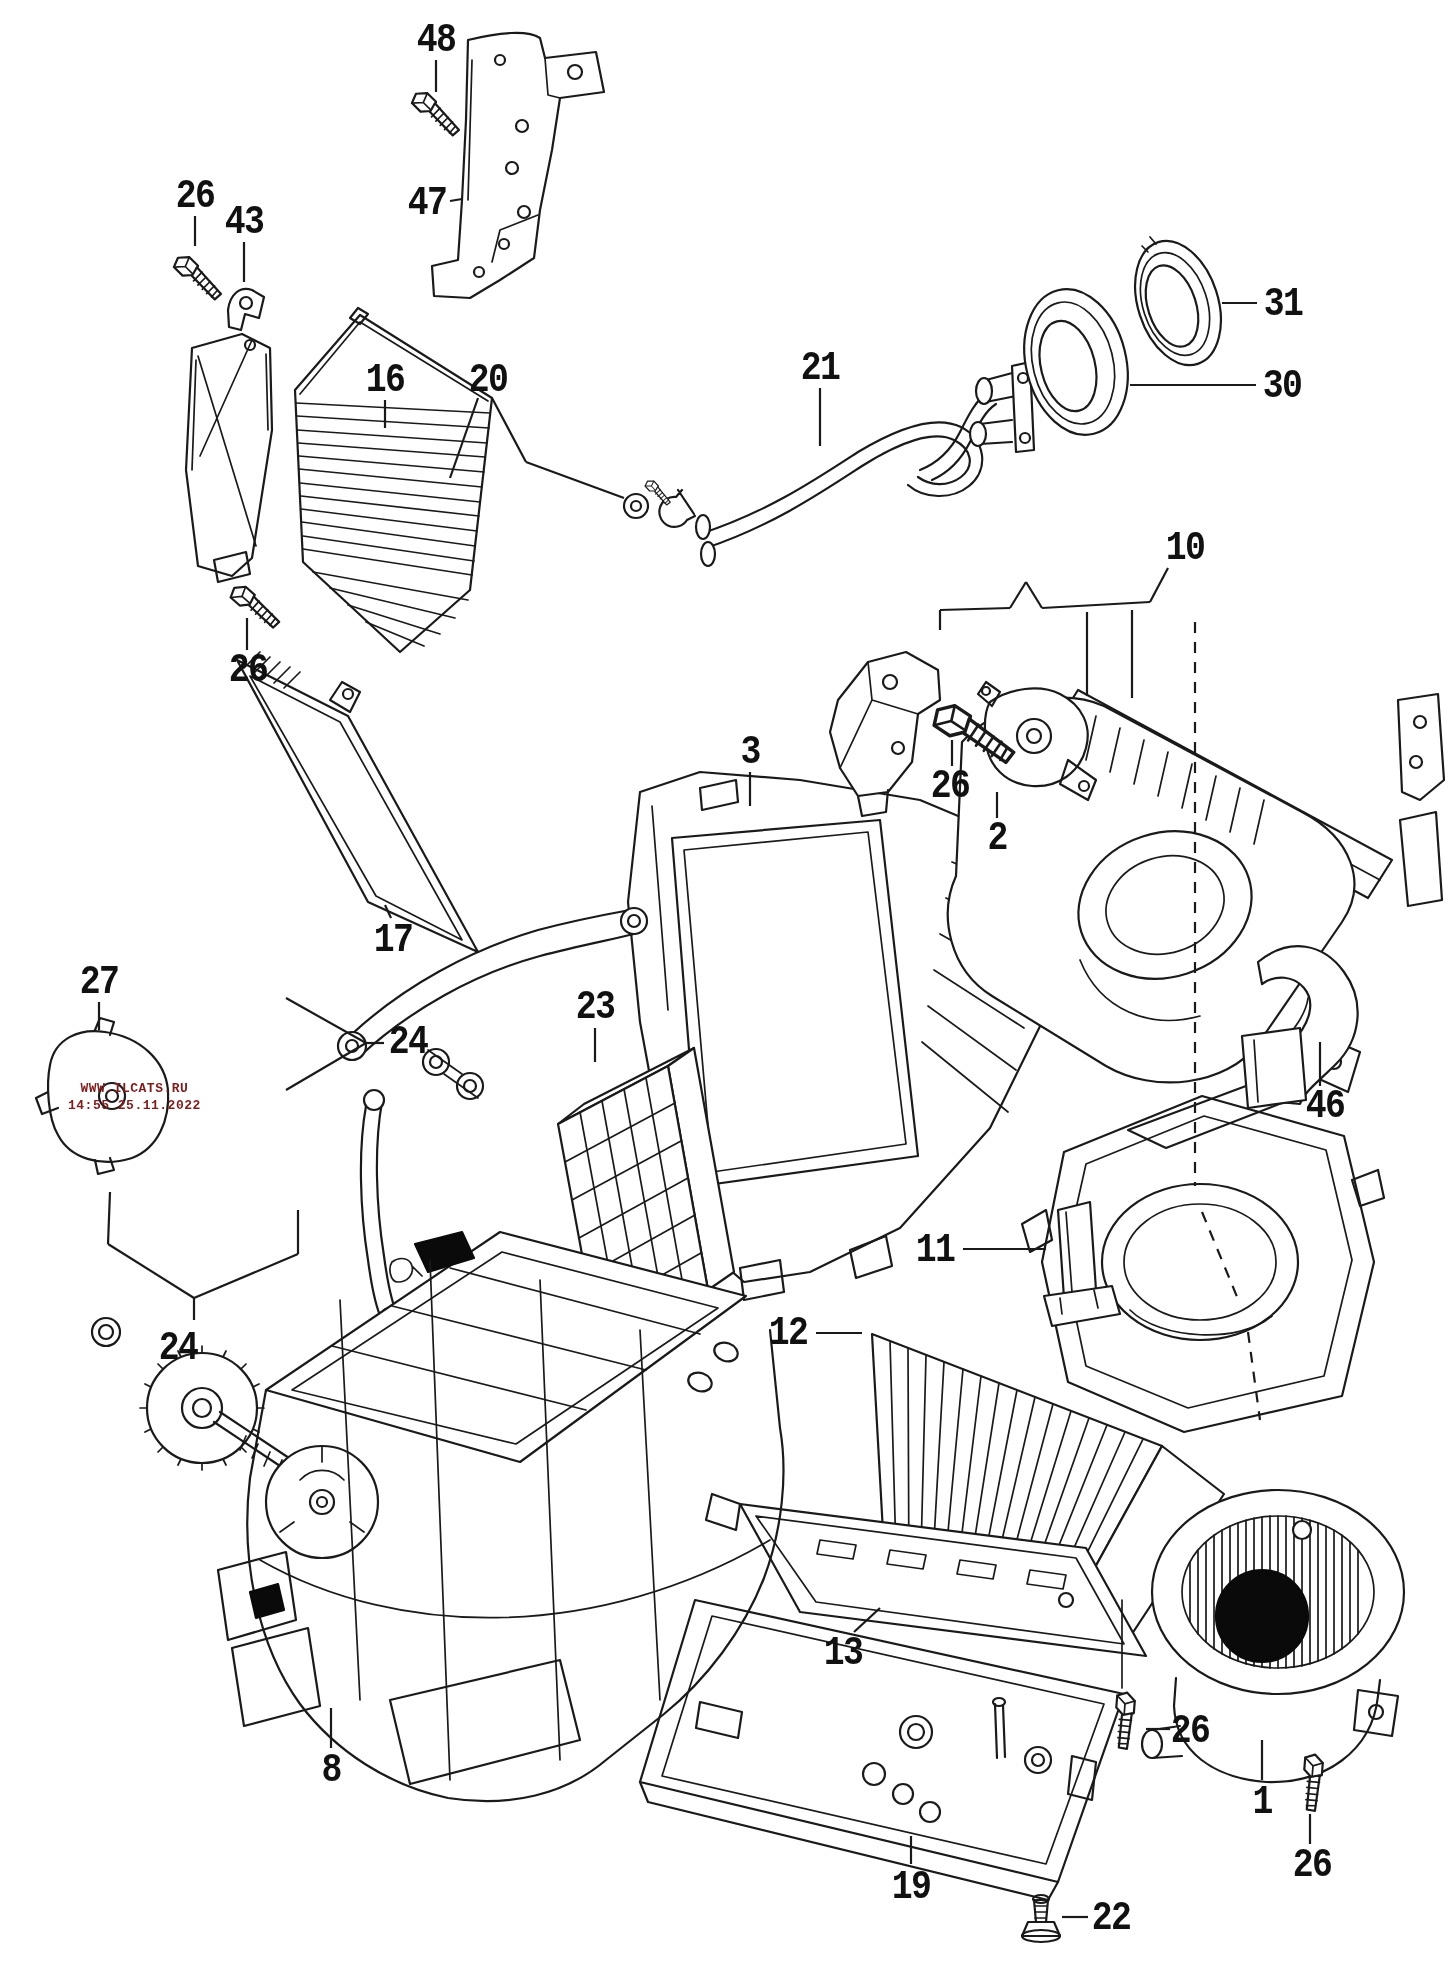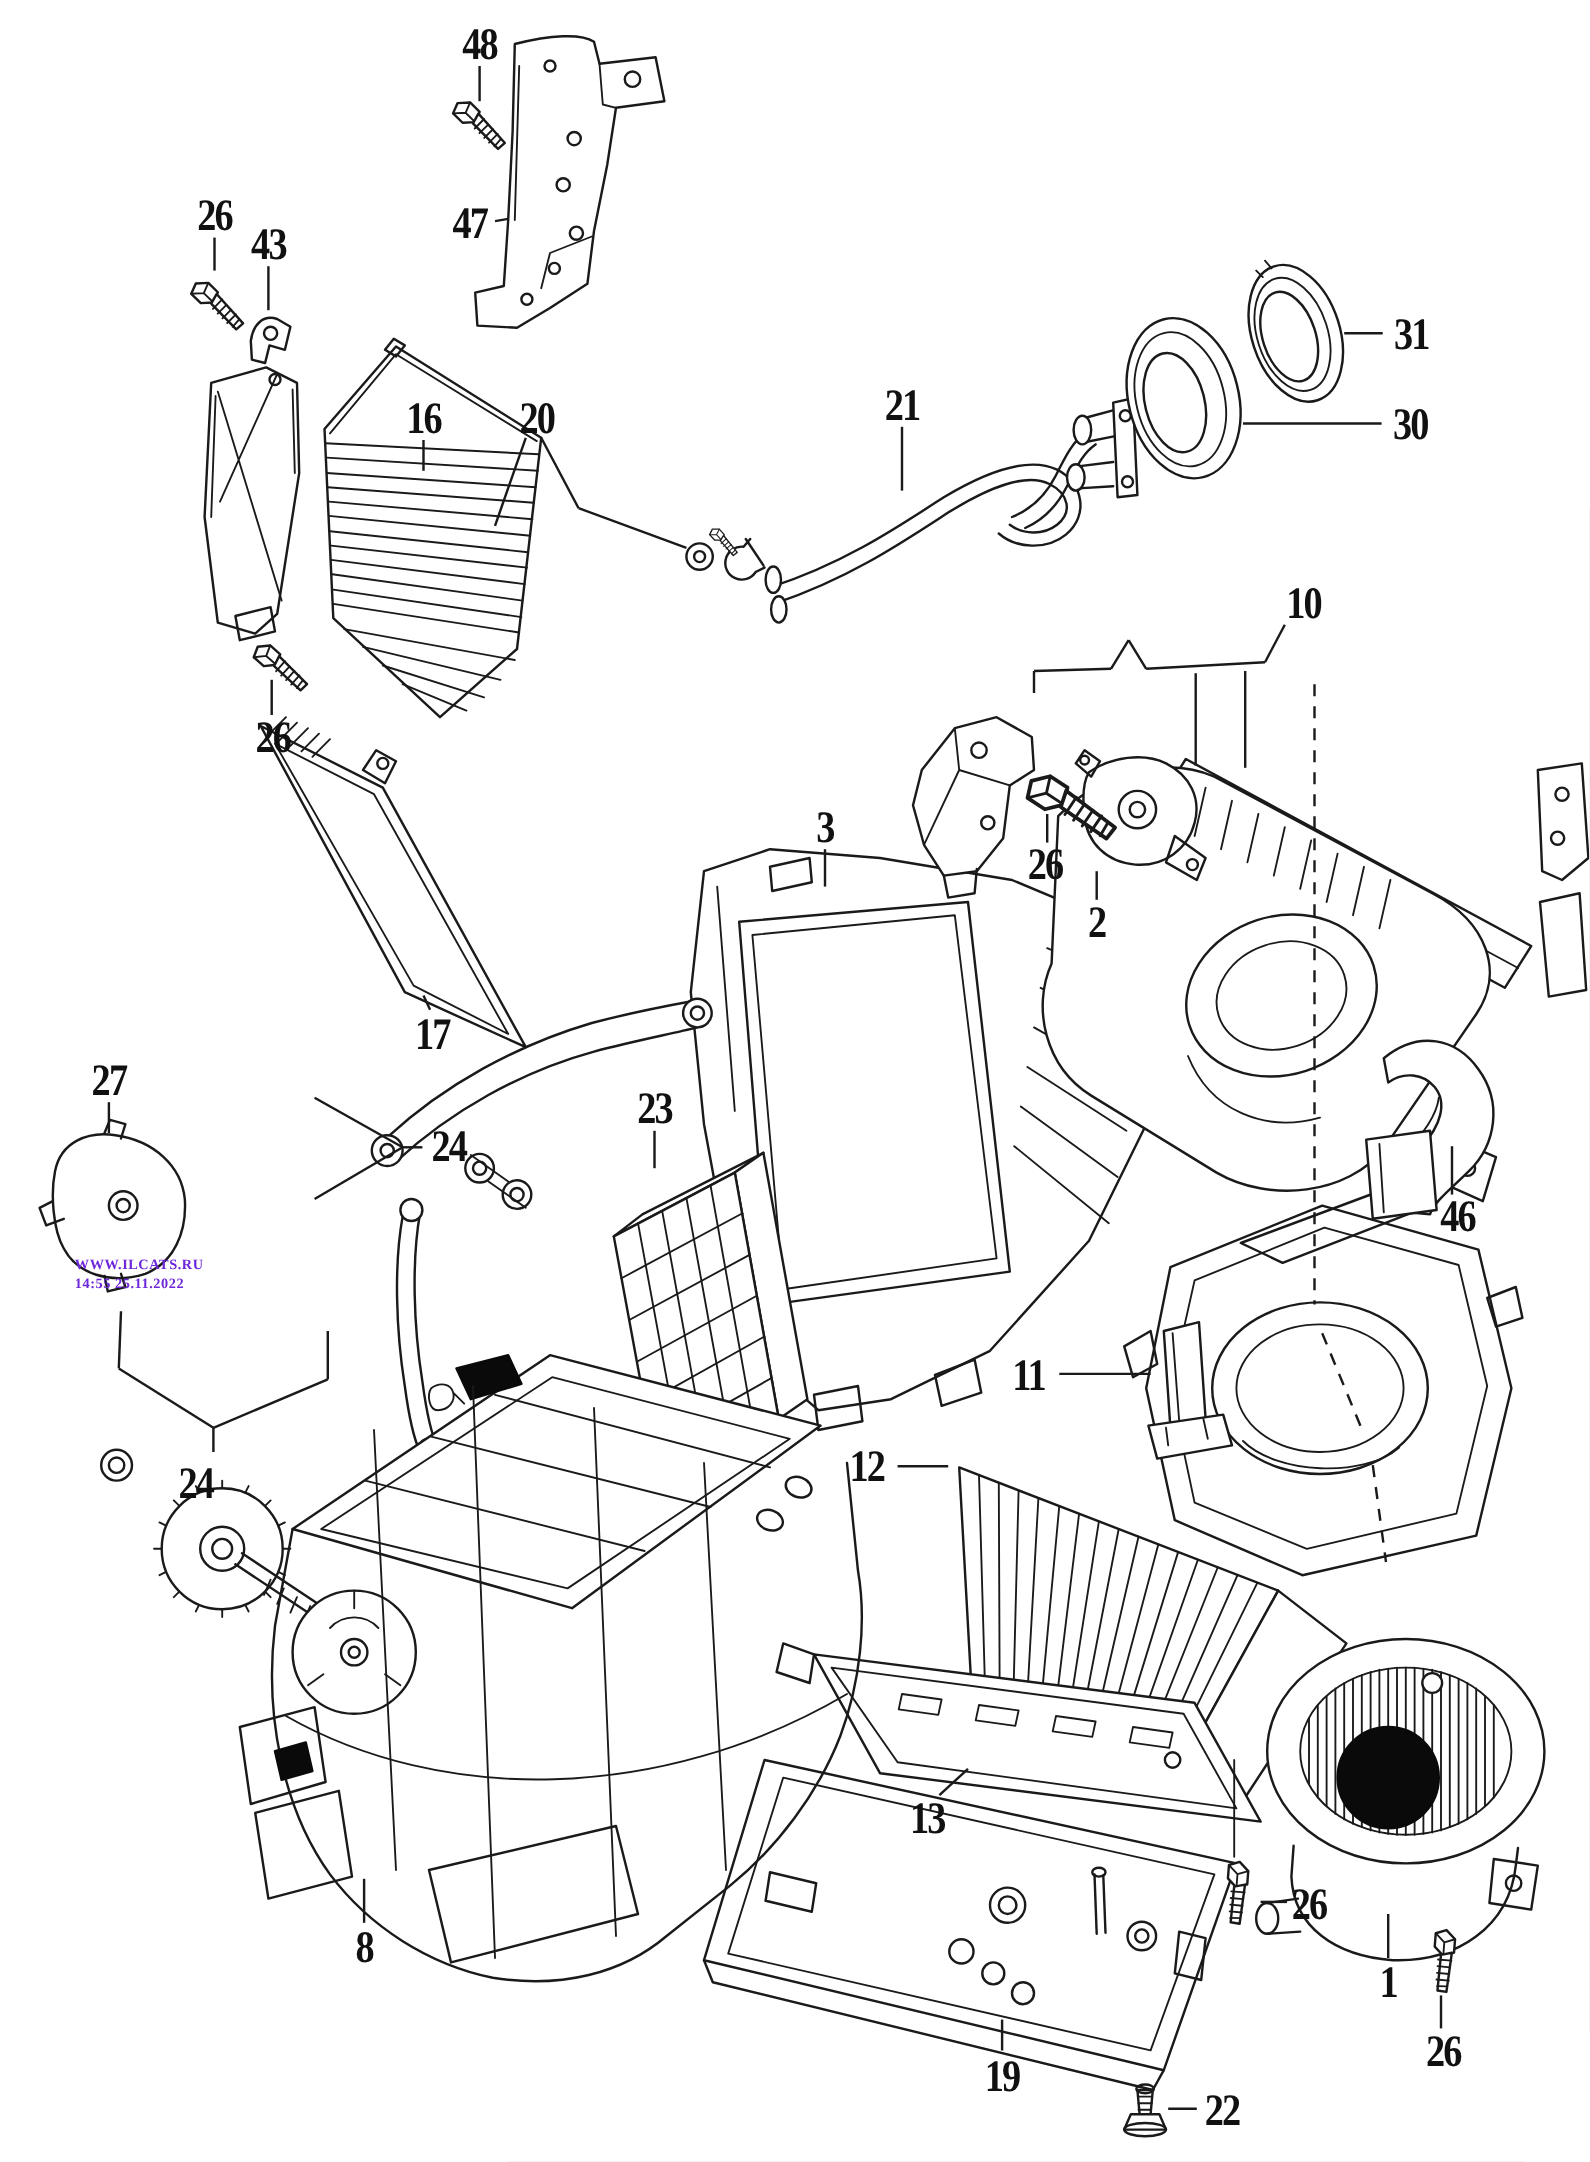--- a/index.html
+++ b/index.html
@@ -1,17 +1,17 @@
 <!DOCTYPE html>
 <html><head>
 <meta charset="utf-8">
 <style>
   html,body{margin:0;padding:0;background:#e8e8e8;}
   #canvas{position:relative;width:1445px;height:1965px;background:#fff;overflow:hidden;
-          font-family:Liberation Serif, serif;}
+          font-family:Liberation Mono, monospace;text-align:center;}
   #parts-svg,#leader-svg{position:absolute;left:0;top:0;}
   #leader-svg{pointer-events:none;}
   #parts-svg path,#parts-svg line,#parts-svg ellipse,#parts-svg circle,#parts-svg polyline{
       fill:none;stroke:#1a1a1a;stroke-width:2.2;stroke-linecap:round;stroke-linejoin:round;}
   #parts-svg .thin{stroke-width:1.7;}
   #parts-svg .fill-dark{fill:#0a0a0a;stroke:#0a0a0a;}
   #parts-svg .fill-white{fill:#ffffff;}
   .callout{position:absolute;transform:translate(-50%,-50%) scaleX(.85);
            font-weight:700;font-size:41px;line-height:1;color:#111;letter-spacing:-2px;
            cursor:pointer;user-select:none;}
@@ -384,18 +384,18 @@
       <div class="callout" style="left: 843px; top: 1653px;">13</div>
       <div class="callout" style="left: 178px; top: 1348px;">24</div>
       <div class="callout" style="left: 331px; top: 1770px;">8</div>
       <div class="callout" style="left: 1190px; top: 1731px;">26</div>
       <div class="callout" style="left: 1262px; top: 1802px;">1</div>
       <div class="callout" style="left: 1312px; top: 1865px;">26</div>
       <div class="callout" style="left: 1111px; top: 1918px;">22</div>
       <div class="callout" style="left: 911px; top: 1887px;">19</div>
     </div>
 
-<div id="wm" style="left: 68px; top: 1142px; color: #6d28d9;">
+<div id="wm" style="left: 68px; top: 1081px; color: #7f1d1d;">
   <div>WWW.ILCATS.RU</div>
   <div>14:55 25.11.2022</div>
 </div>
 
 </div>
 
 </body></html>

